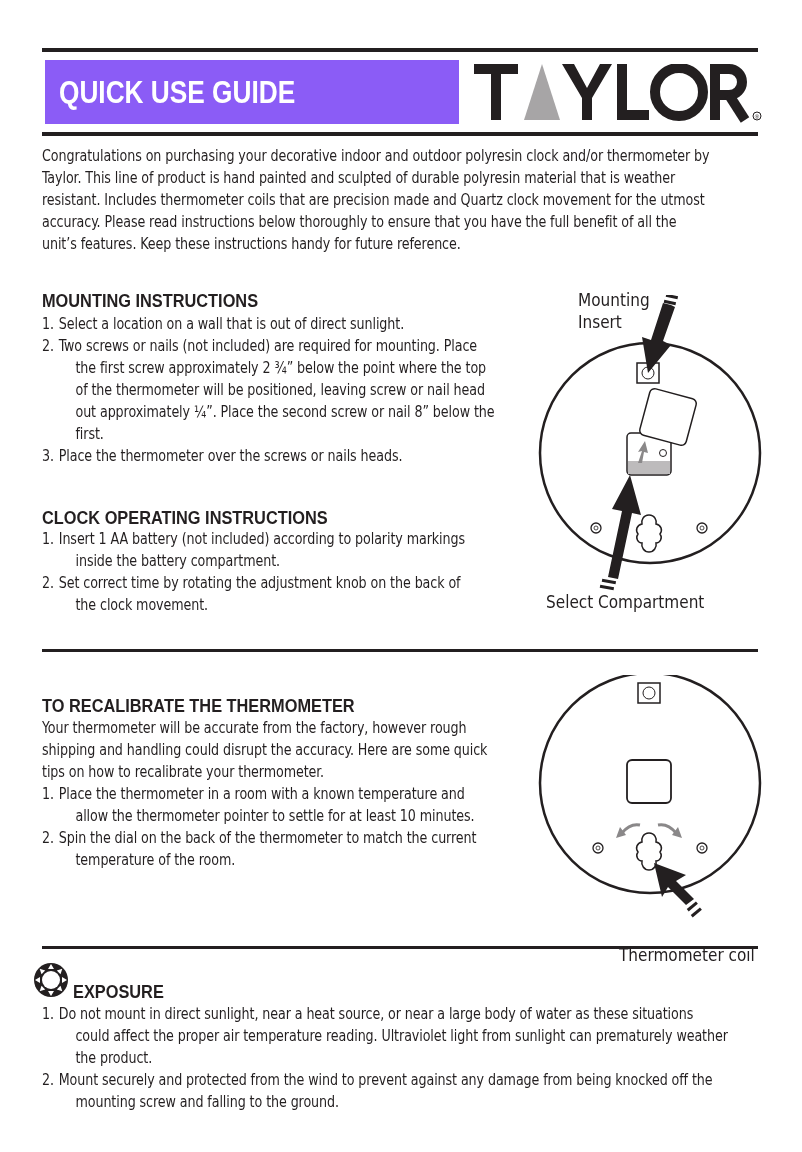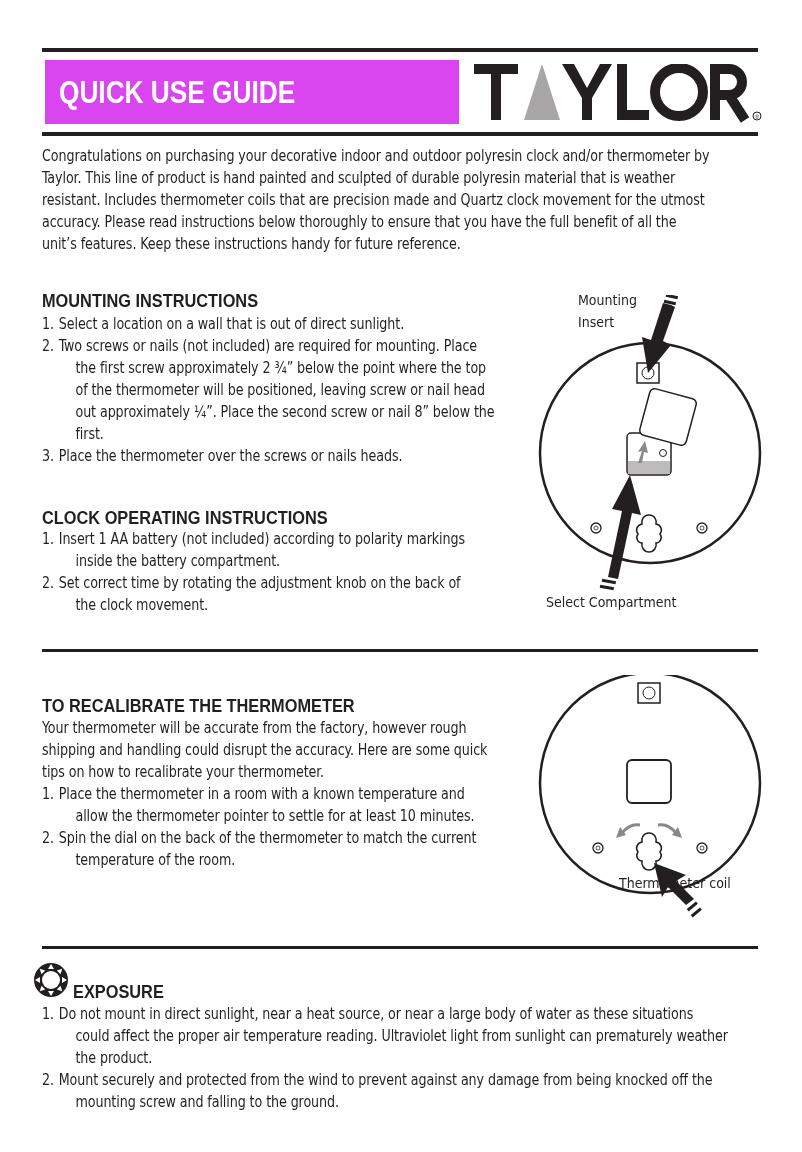--- a/index.html
+++ b/index.html
@@ -2,33 +2,33 @@
 <html><head>
 <meta charset="utf-8">
 <style>
   html, body { margin: 0; padding: 0; background: #ffffff; }
   body { width: 802px; height: 1152px; position: relative; overflow: hidden;
          font-family: "DejaVu Sans Condensed", "Liberation Sans Narrow", "Liberation Sans", sans-serif; color: #231f20; }
   .abs { position: absolute; }
   .rule { position: absolute; left: 42px; width: 716px; background: #231f20; }
   .rule.thick { height: 4px; }
   .rule.med { height: 3px; }
-  .title-bar { position: absolute; left: 45px; top: 60px; width: 414px; height: 64px; background: #d946ef; }
+  .title-bar { position: absolute; left: 45px; top: 60px; width: 414px; height: 64px; background: #8b5cf6; }
   .title-text { position: absolute; left: 14px; top: 14px; color: #ffffff; font-family: "Liberation Sans", sans-serif;
                 font-weight: bold; font-size: 32px; letter-spacing: 0px; transform: scaleX(0.82); transform-origin: left center; line-height: 36px; }
   .logo { position: absolute; left: 474px; top: 64px; width: 290px; height: 60px; }
   .body-text { font-size: 15.2px; line-height: 22px; letter-spacing: -0.1px; }
   .intro { left: 42px; top: 145px; width: 720px; transform: scaleX(0.93); transform-origin: left top; }
   .h2 { position: absolute; font-family: "Liberation Sans", sans-serif; font-weight: bold; font-size: 19px;
         letter-spacing: 0; transform: scaleX(0.86); transform-origin: left center; line-height: 22px; color: #231f20; }
   .list { position: absolute; margin: 0; padding: 0; list-style: none; }
   .list li { position: relative; padding-left: 36px; text-indent: -36px; }
   .list li .num { display: inline-block; width: 18px; text-indent: 0; }
   .cond { transform: scaleX(0.93); transform-origin: left top; }
-  .label { position: absolute; font-size: 14px; line-height: 22px; color: #231f20; }
+  .label { position: absolute; font-size: 17px; line-height: 22px; color: #231f20; }
   svg { display: block; }
 </style>
 </head>
 <body>
 
 <div class="rule thick" style="top:48px;"></div>
 <div class="title-bar">
   <div class="title-text">QUICK USE GUIDE</div>
 </div>
 <div class="logo">
@@ -143,21 +143,21 @@
     <circle cx="172" cy="173" r="5" fill="none" stroke="#231f20" stroke-width="1.3"></circle>
     <circle cx="172" cy="173" r="2" fill="none" stroke="#231f20" stroke-width="0.8"></circle>
 
     <path d="M119,158 c6,0 8,6 7,9 c5,1 7,6 4,10 c3,4 0,9 -4,9 c1,4 -2,9 -7,9 c-5,0 -8,-5 -7,-9 c-4,0 -7,-5 -4,-9 c-3,-4 -1,-9 4,-10 c-1,-3 1,-9 7,-9 z" fill="#fff" stroke="#231f20" stroke-width="1.5"></path>
 
     <polygon points="124,188 156,200 146,206 164,224 156,230 138,212 132,222" fill="#231f20"></polygon>
     <rect x="156" y="230" width="12" height="3" fill="#231f20" transform="rotate(-40 162 231)"></rect>
     <rect x="160" y="236" width="12" height="3" fill="#231f20" transform="rotate(-40 166 237)"></rect>
   </svg>
 </div>
-<div class="label" style="left:619px; top:872px;">Thermometer coil</div>
+<div class="label" style="left:619px; top:944px;">Thermometer coil</div>
 
 <div class="rule med" style="top:946px;"></div>
 
 <div class="abs" style="left:33px; top:962px;">
   <svg width="36" height="36" viewBox="0 0 36 36">
     <circle cx="18" cy="18" r="17" fill="#231f20"></circle>
     <circle cx="18" cy="18" r="9" fill="#fff"></circle>
     <g fill="#fff">
       <polygon points="18,2 15,7 21,7"></polygon>
       <polygon points="18,34 15,29 21,29"></polygon>

